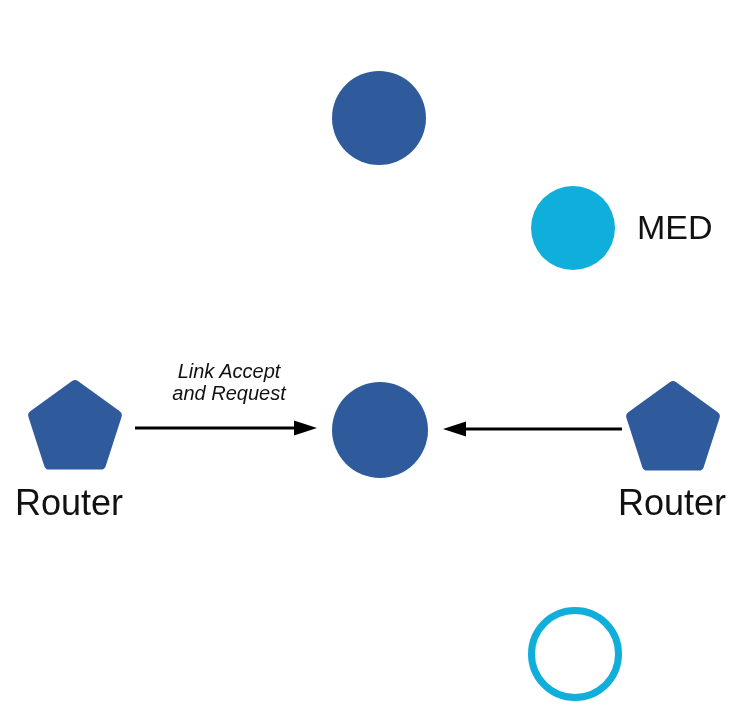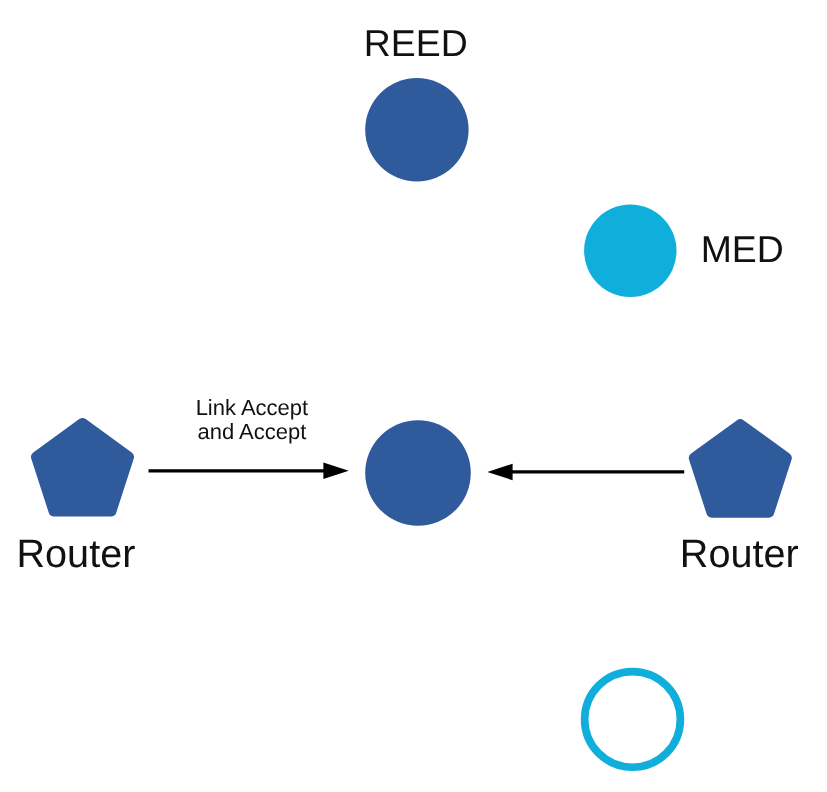--- a/index.html
+++ b/index.html
@@ -60,50 +60,50 @@
     fill: var(--arrow, #000000);
   }
 
   .edge-label {
     position: absolute;
     left: 148px;
     top: 360px;
     width: 162px;
     text-align: center;
     font-size: 20px;
+    font-style: italic;
     font-weight: 500;
     line-height: 22px;
     color: var(--label-text, #111111);
   }
 </style>
 </head>
 <body>
 
 <div class="canvas">
 
-  <div class="node-label centered abs" style="left:282px; top:22px; width:192px;">REED</div>
   <div class="circle primary" style="left:332px; top:71px; width:94px; height:94px;"></div>
 
   <div class="circle accent" style="left:531px; top:186px; width:84px; height:84px;"></div>
   <div class="node-label" style="left:637px; top:209px;">MED</div>
 
   <svg class="arrow-layer" viewBox="0 0 752 720">
     <g>
       <line x1="135" y1="428" x2="298" y2="428"></line>
       <polygon points="317,428 294,420.5 294,435.5"></polygon>
     </g>
     <g>
       <line x1="622" y1="429" x2="462" y2="429"></line>
       <polygon points="443,429 466,421.5 466,436.5"></polygon>
     </g>
   </svg>
 
   <div class="edge-label">
     <div>Link Accept</div>
-    <div>and Accept</div>
+    <div>and Request</div>
   </div>
 
   <div class="circle primary" style="left:332px; top:382px; width:96px; height:96px;"></div>
 
   <svg class="pentagon-svg" style="left:25px; top:377px;" viewBox="0 0 100 100">
     <polygon points="50,8 91.8,38.4 75.9,87.6 24.1,87.6 8.2,38.4"></polygon>
   </svg>
   <div class="node-label" style="left:15px; top:483px; font-size:36px;">Router</div>
 
   <svg class="pentagon-svg" style="left:623px; top:378px;" viewBox="0 0 100 100">

